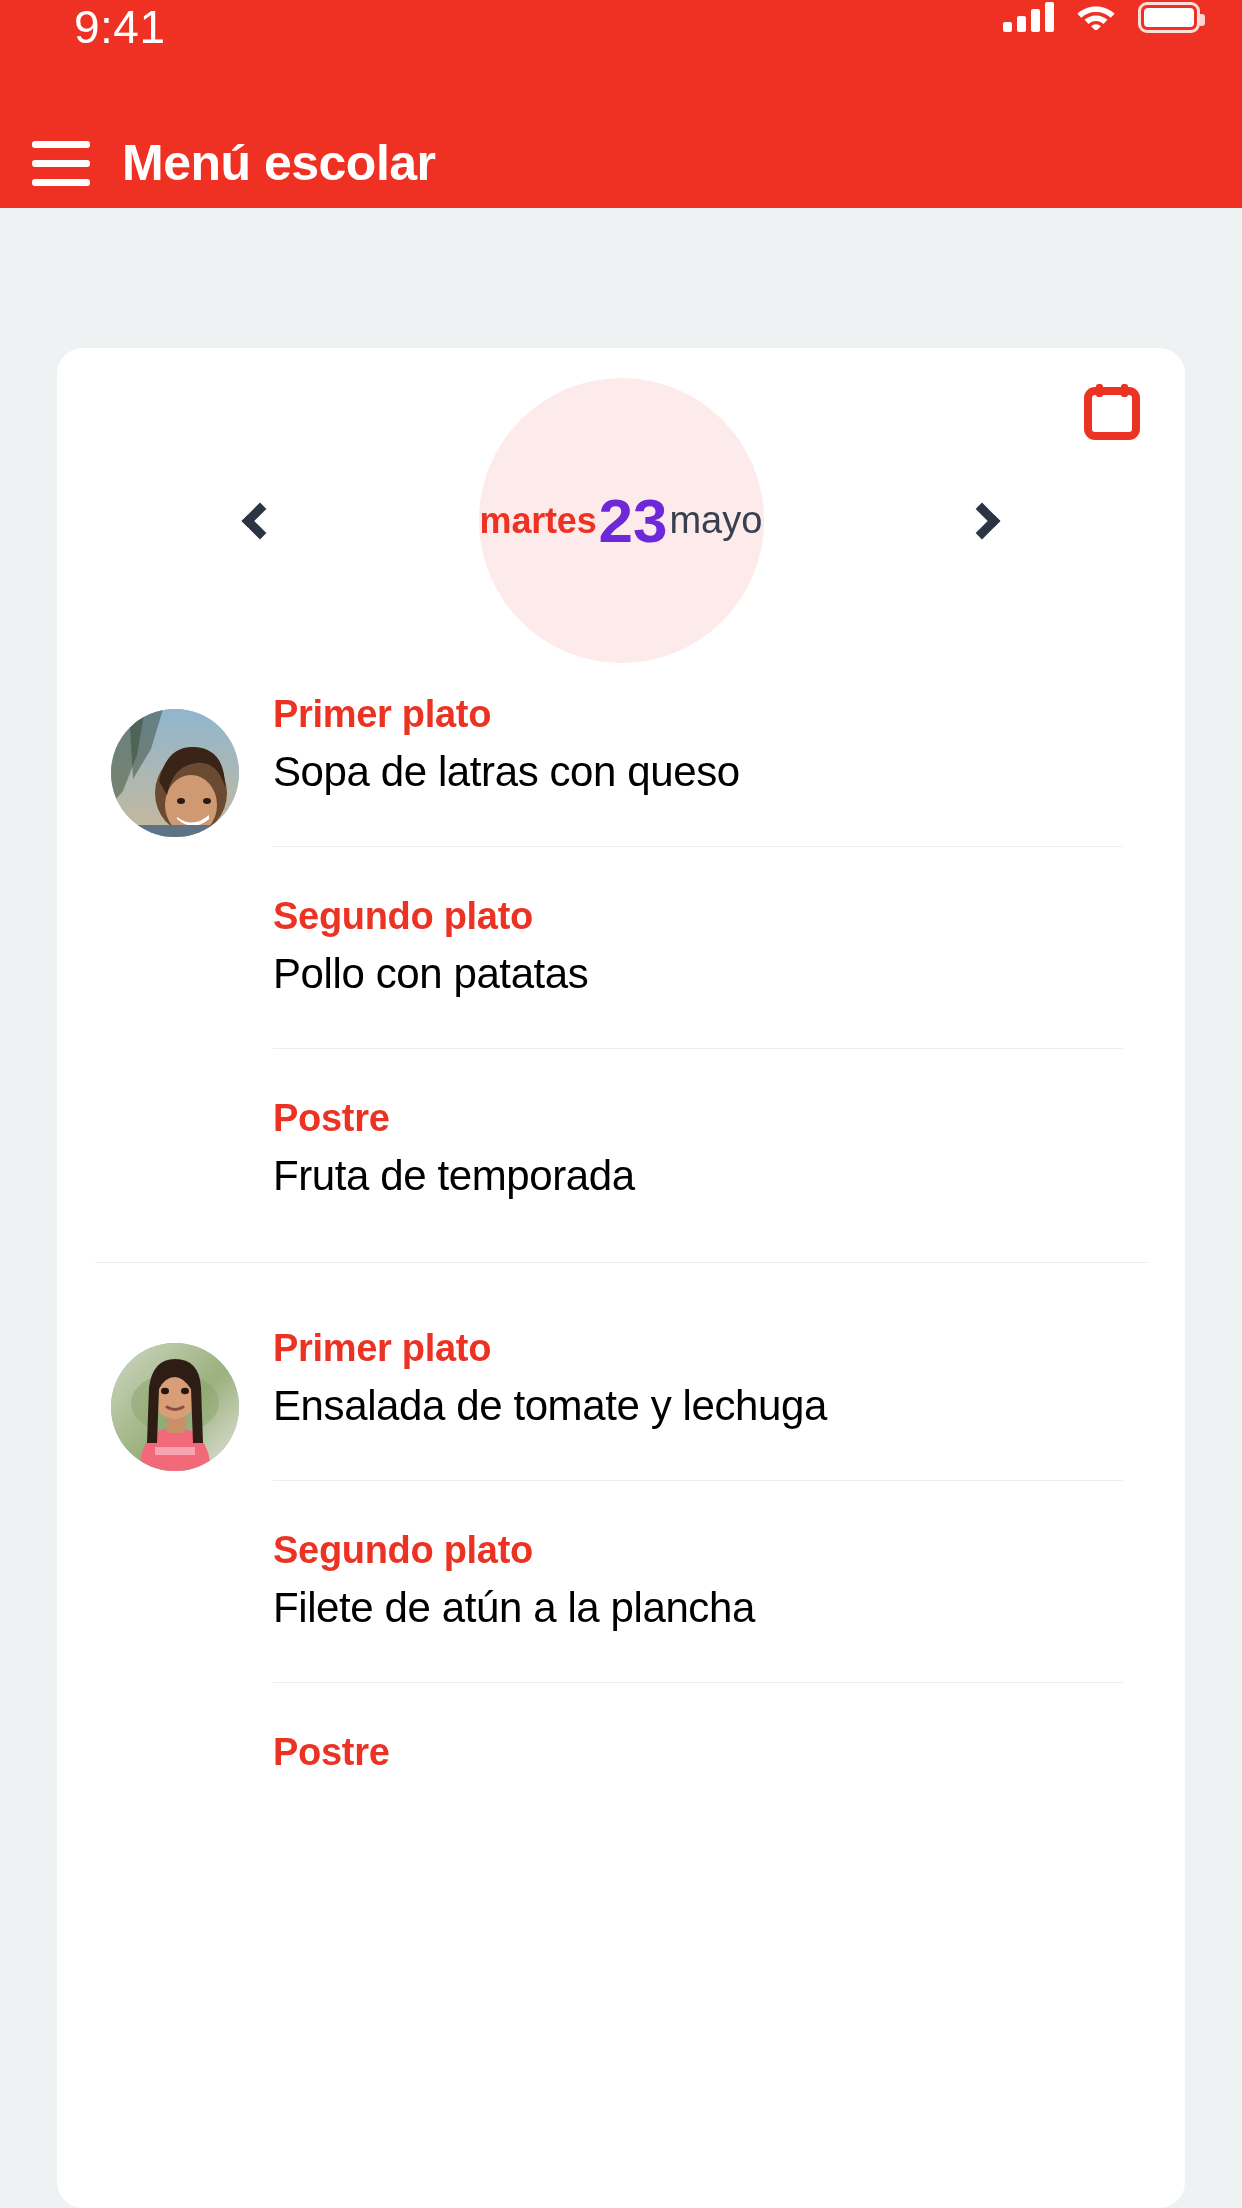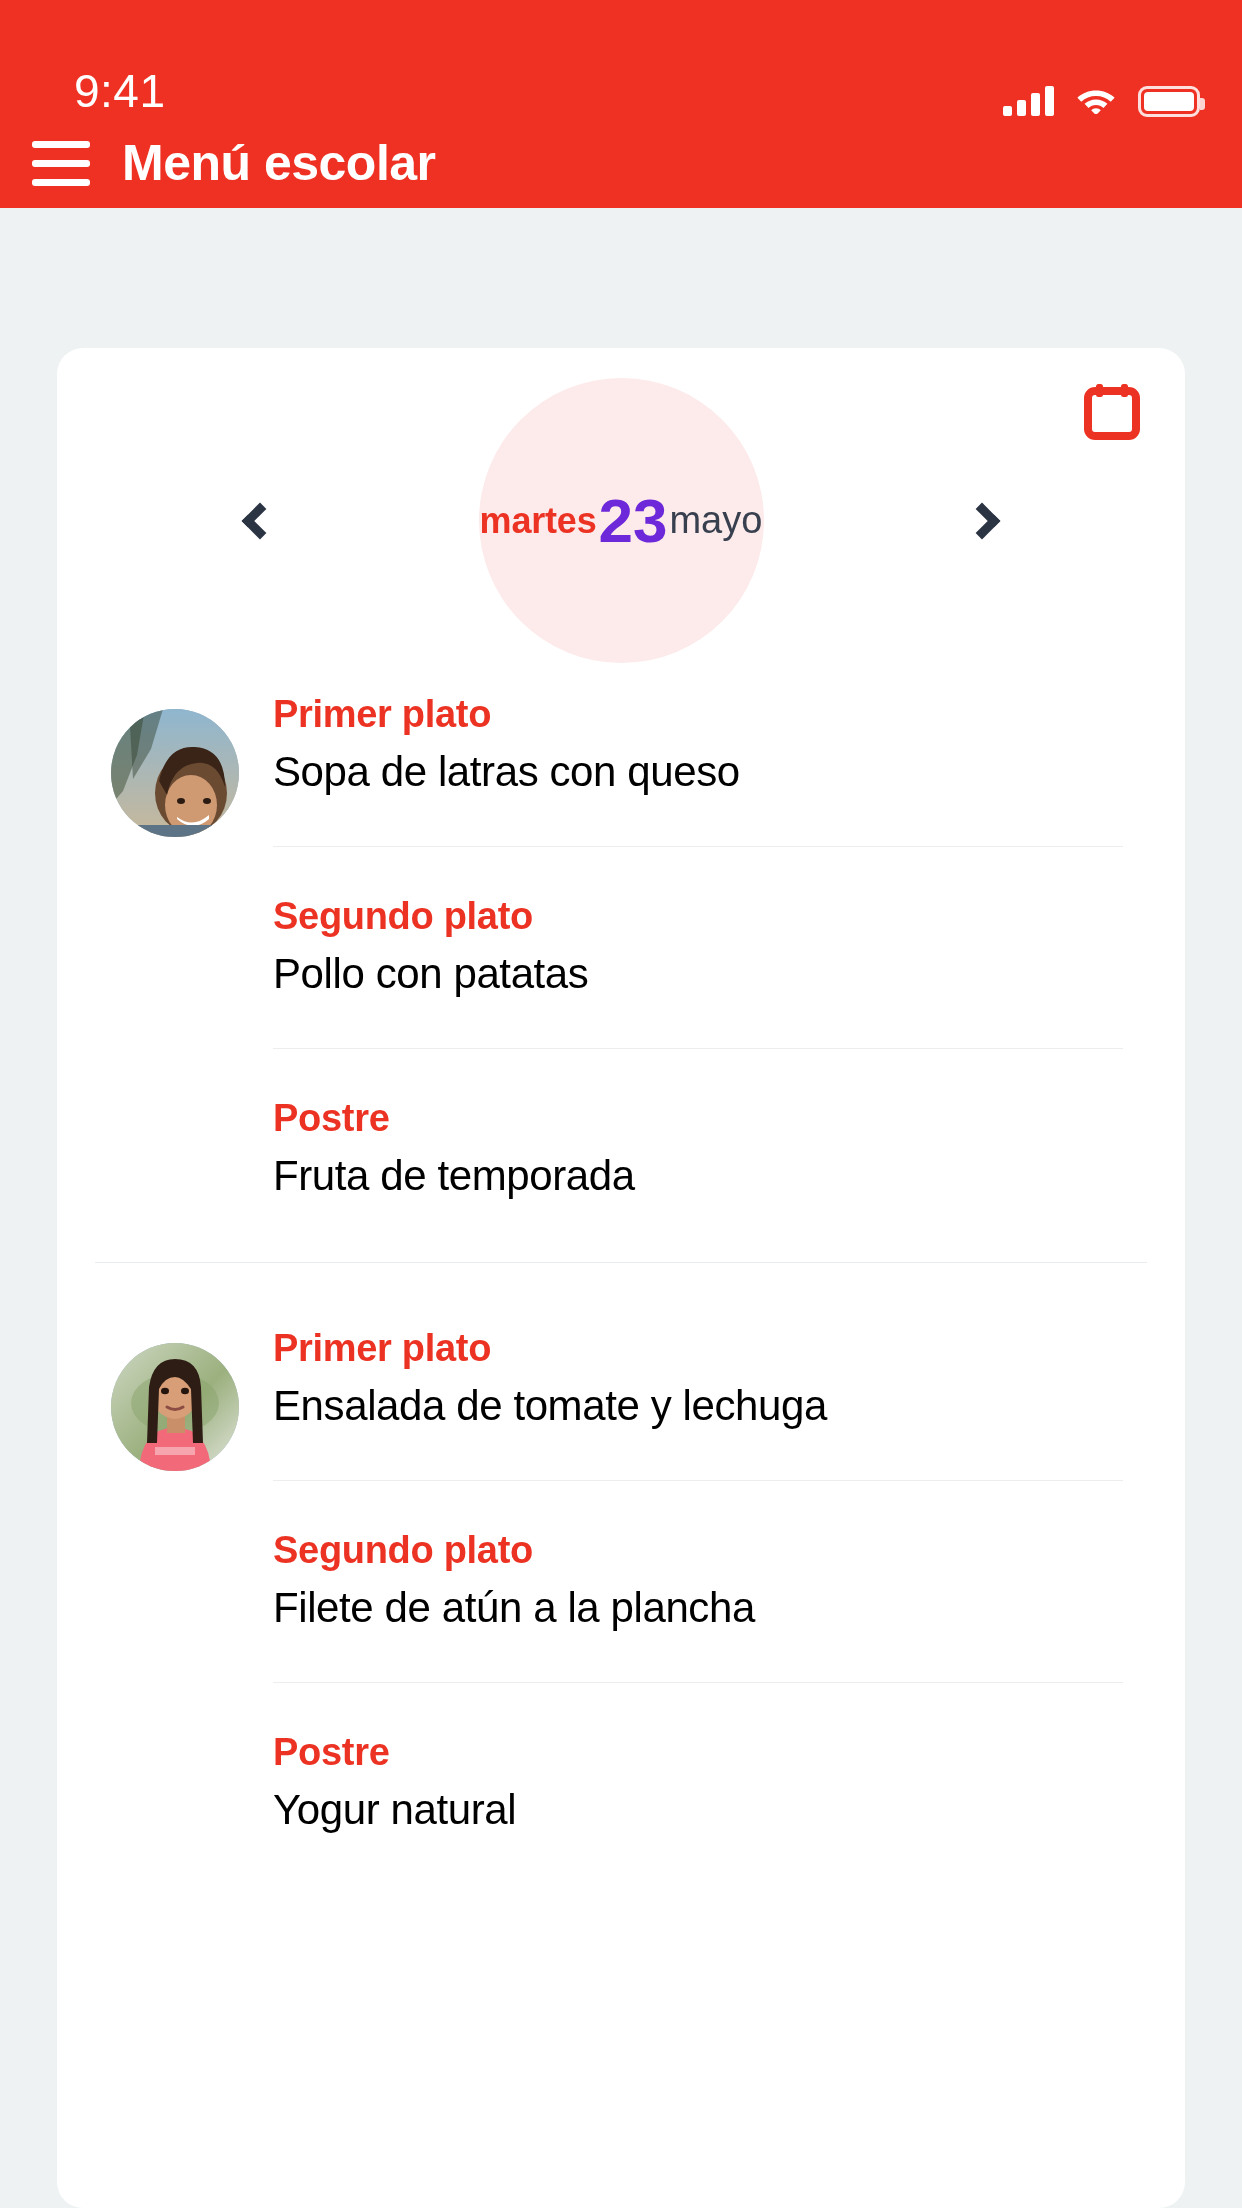--- a/index.html
+++ b/index.html
@@ -8,21 +8,21 @@
     background:#eef2f2;
     font-family:"Liberation Sans", sans-serif;
     overflow:hidden;
   }
 
   
   .statusbar{
     position:relative;
     height:118px;
     background:#ef3123;
-    display:flex; align-items:flex-end;
+    display:flex; align-items:flex-start;
     padding:0 42px 0 74px;
   }
   .sb-time{
     color:#ffffff;
     font-size:46px;
     font-weight:400;
     letter-spacing:0.5px;
   }
   .sb-right{
     margin-left:auto;
@@ -278,19 +278,18 @@
         <div class="dish">
           <div class="dish-label">Primer plato</div>
           <div class="dish-name">Ensalada de tomate y lechuga</div>
         </div>
         <div class="dish">
           <div class="dish-label">Segundo plato</div>
           <div class="dish-name">Filete de atún a la plancha</div>
         </div>
         <div class="dish">
           <div class="dish-label">Postre</div>
-          <div class="dish-name">Yogur natural</div>
         </div>
       </div>
     </div>
 
   </div>
 </div>
 
 </body></html>

